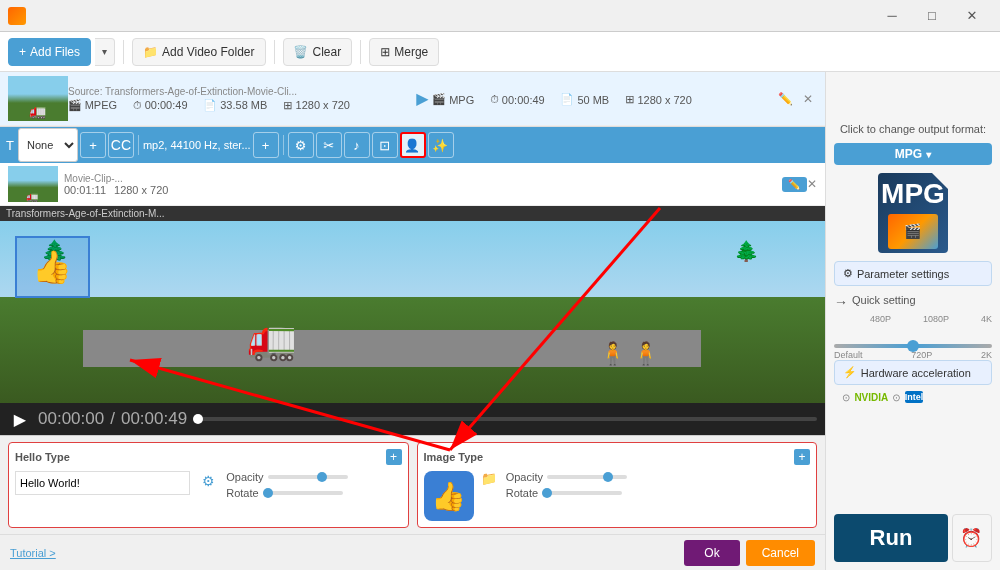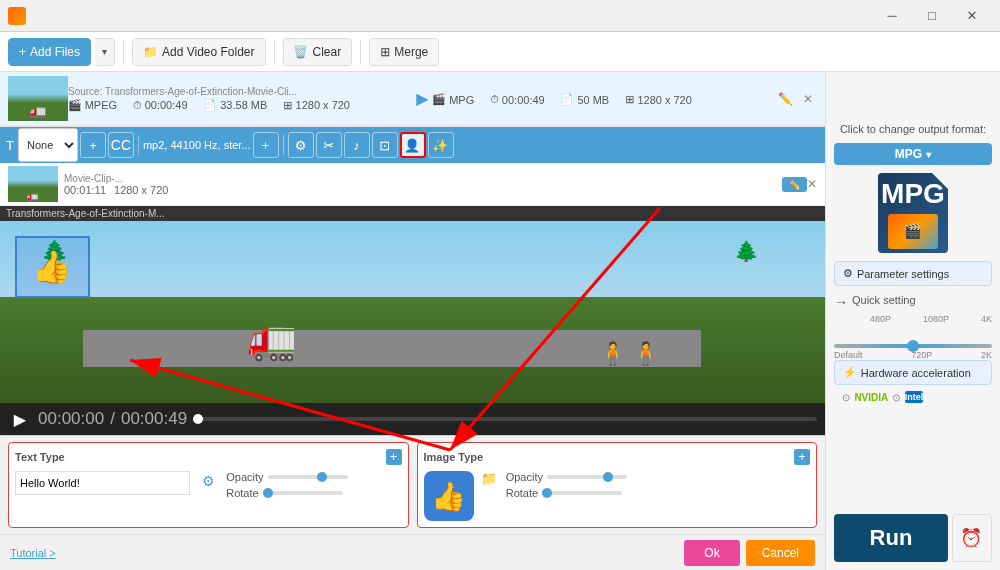--- a/index.html
+++ b/index.html
@@ -87,21 +87,21 @@
     .wm-control-row { display: flex; align-items: center; gap: 4px; margin-bottom: 4px; font-size: 11px; color: #555; }
     .wm-slider { width: 80px; height: 4px; appearance: none; background: #ddd; border-radius: 2px; outline: none; cursor: pointer; }
     .wm-slider::-webkit-slider-thumb { appearance: none; width: 10px; height: 10px; background: #4a9fd4; border-radius: 50%; }
     .wm-gear { width: 20px; height: 20px; background: transparent; border: none; cursor: pointer; color: #4a9fd4; font-size: 14px; }
     .wm-image-icon { width: 50px; height: 50px; background: #3a7fd4; border-radius: 8px; display: flex; align-items: center; justify-content: center; color: #fff; font-size: 28px; flex-shrink: 0; }
 
     
     .dialog-footer { height: 36px; background: #f0f0f0; border-top: 1px solid #ddd; display: flex; align-items: center; justify-content: space-between; padding: 0 10px; }
     .tutorial-link { color: #4a9fd4; font-size: 11px; text-decoration: underline; cursor: pointer; }
     .footer-btns { display: flex; gap: 6px; }
-    .ok-btn { height: 26px; padding: 0 20px; background: #ec4899; border: none; color: #fff; border-radius: 3px; cursor: pointer; font-size: 12px; }
+    .ok-btn { height: 26px; padding: 0 20px; background: #701a75; border: none; color: #fff; border-radius: 3px; cursor: pointer; font-size: 12px; }
     .cancel-btn { height: 26px; padding: 0 16px; background: #ff8c00; border: none; color: #fff; border-radius: 3px; cursor: pointer; font-size: 12px; }
 
     
     .right-panel { width: 175px; background: #f5f5f5; border-left: 1px solid #ddd; display: flex; flex-direction: column; padding: 8px; }
     .output-format-label { font-size: 11px; color: #555; text-align: center; margin-bottom: 8px; margin-top: 43px; }
     .format-selector { display: flex; align-items: center; justify-content: center; gap: 4px; background: #4a9fd4; color: #fff; padding: 4px 8px; border-radius: 4px; margin-bottom: 8px; font-weight: bold; cursor: pointer; }
     .format-dropdown { font-size: 10px; }
     .format-preview { text-align: center; margin-bottom: 8px; }
     .format-icon { width: 70px; height: 80px; background: linear-gradient(135deg, #1a3a5c, #2a5a8c); border-radius: 4px; display: flex; flex-direction: column; align-items: center; justify-content: center; margin: 0 auto; position: relative; }
     .format-icon-top { font-size: 28px; color: #fff; font-weight: bold; }
@@ -297,21 +297,21 @@
             <div class="progress-dot"></div>
           </div>
         </div>
       </div>
 
       <div class="wm-section-wrapper">
         <div class="wm-panels-row">
 
           <div class="wm-panel">
             <div class="wm-header">
-              <span class="wm-title">Text Type</span>
+              <span class="wm-title">Hello Type</span>
               <button class="wm-add-btn">+</button>
             </div>
             <div class="wm-body">
               <div class="wm-text-box">
                 <input class="wm-text-input" value="Hello World!" readonly="" style="">
               </div>
               <button class="wm-gear">⚙</button>
               <div class="wm-controls-col">
                 <div class="wm-control-row">
                   <span>Opacity</span>

